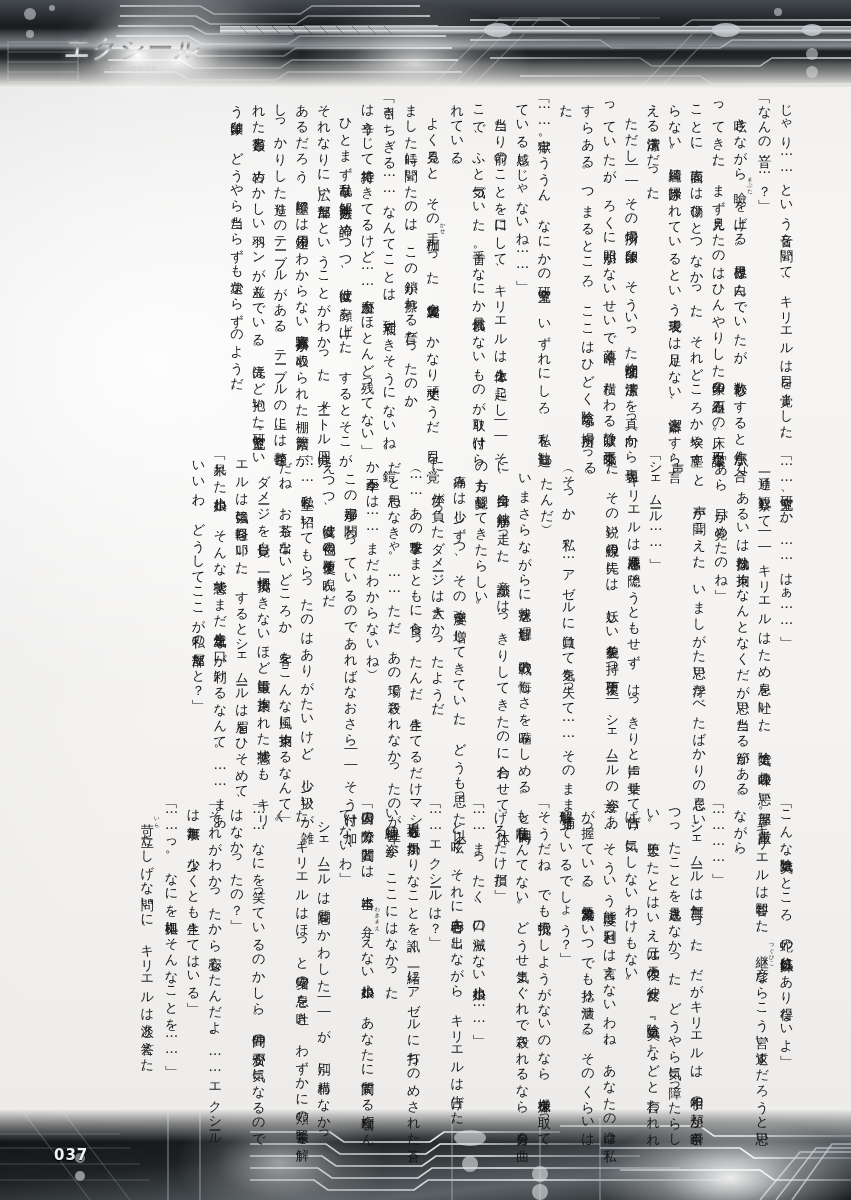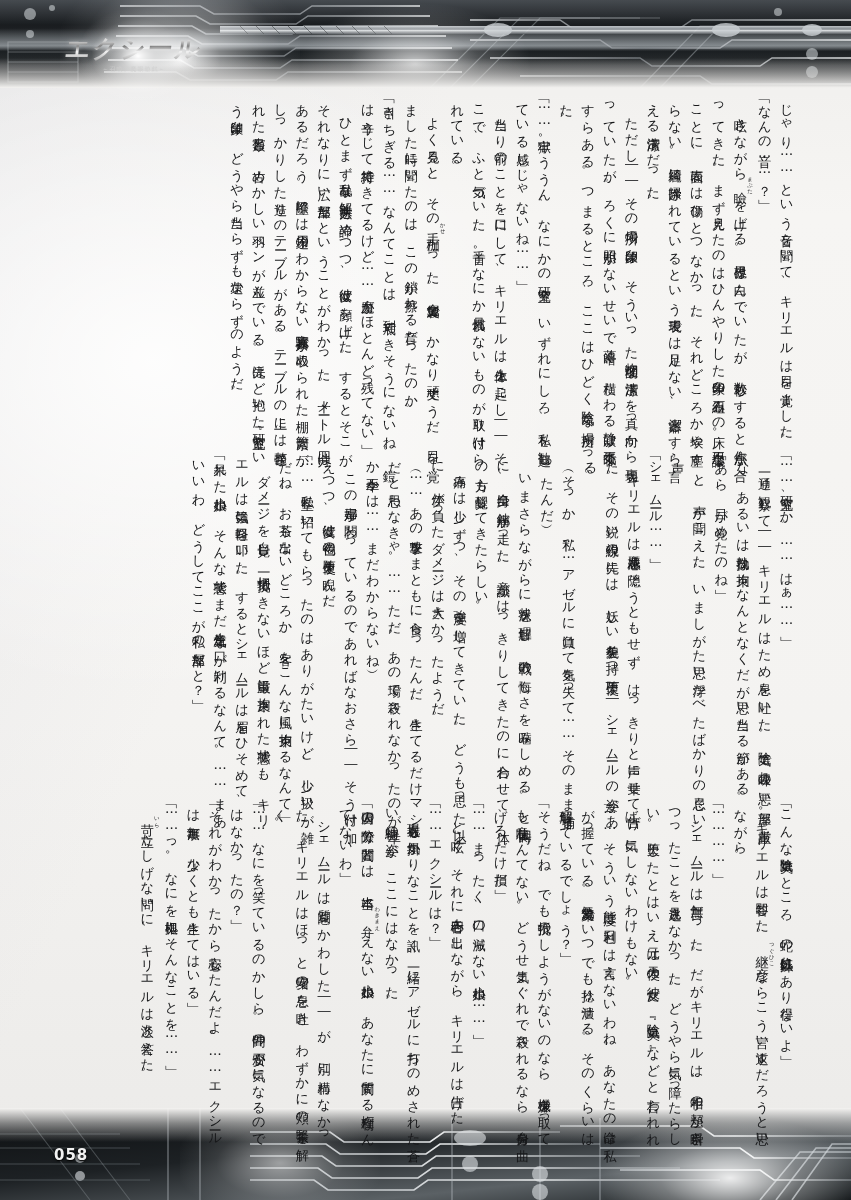--- a/index.html
+++ b/index.html
@@ -408,15 +408,15 @@
       <g fill="none" stroke="#7e858a" stroke-opacity=".45" stroke-width="1.1">
         <path d="M0 26 L120 26 M0 40 L130 40 M0 56 L140 56 M0 72 L150 72"></path>
         <path d="M20 0 L90 92 M60 0 L130 92"></path>
       </g>
     </svg>
     <div class="glow-a"></div>
     <div class="glow-b"></div>
     <div class="fade-top"></div>
   </div>
 
-  <div class="page-number">058</div>
+  <div class="page-number">037</div>
 
 </div>
 
 </body></html>

